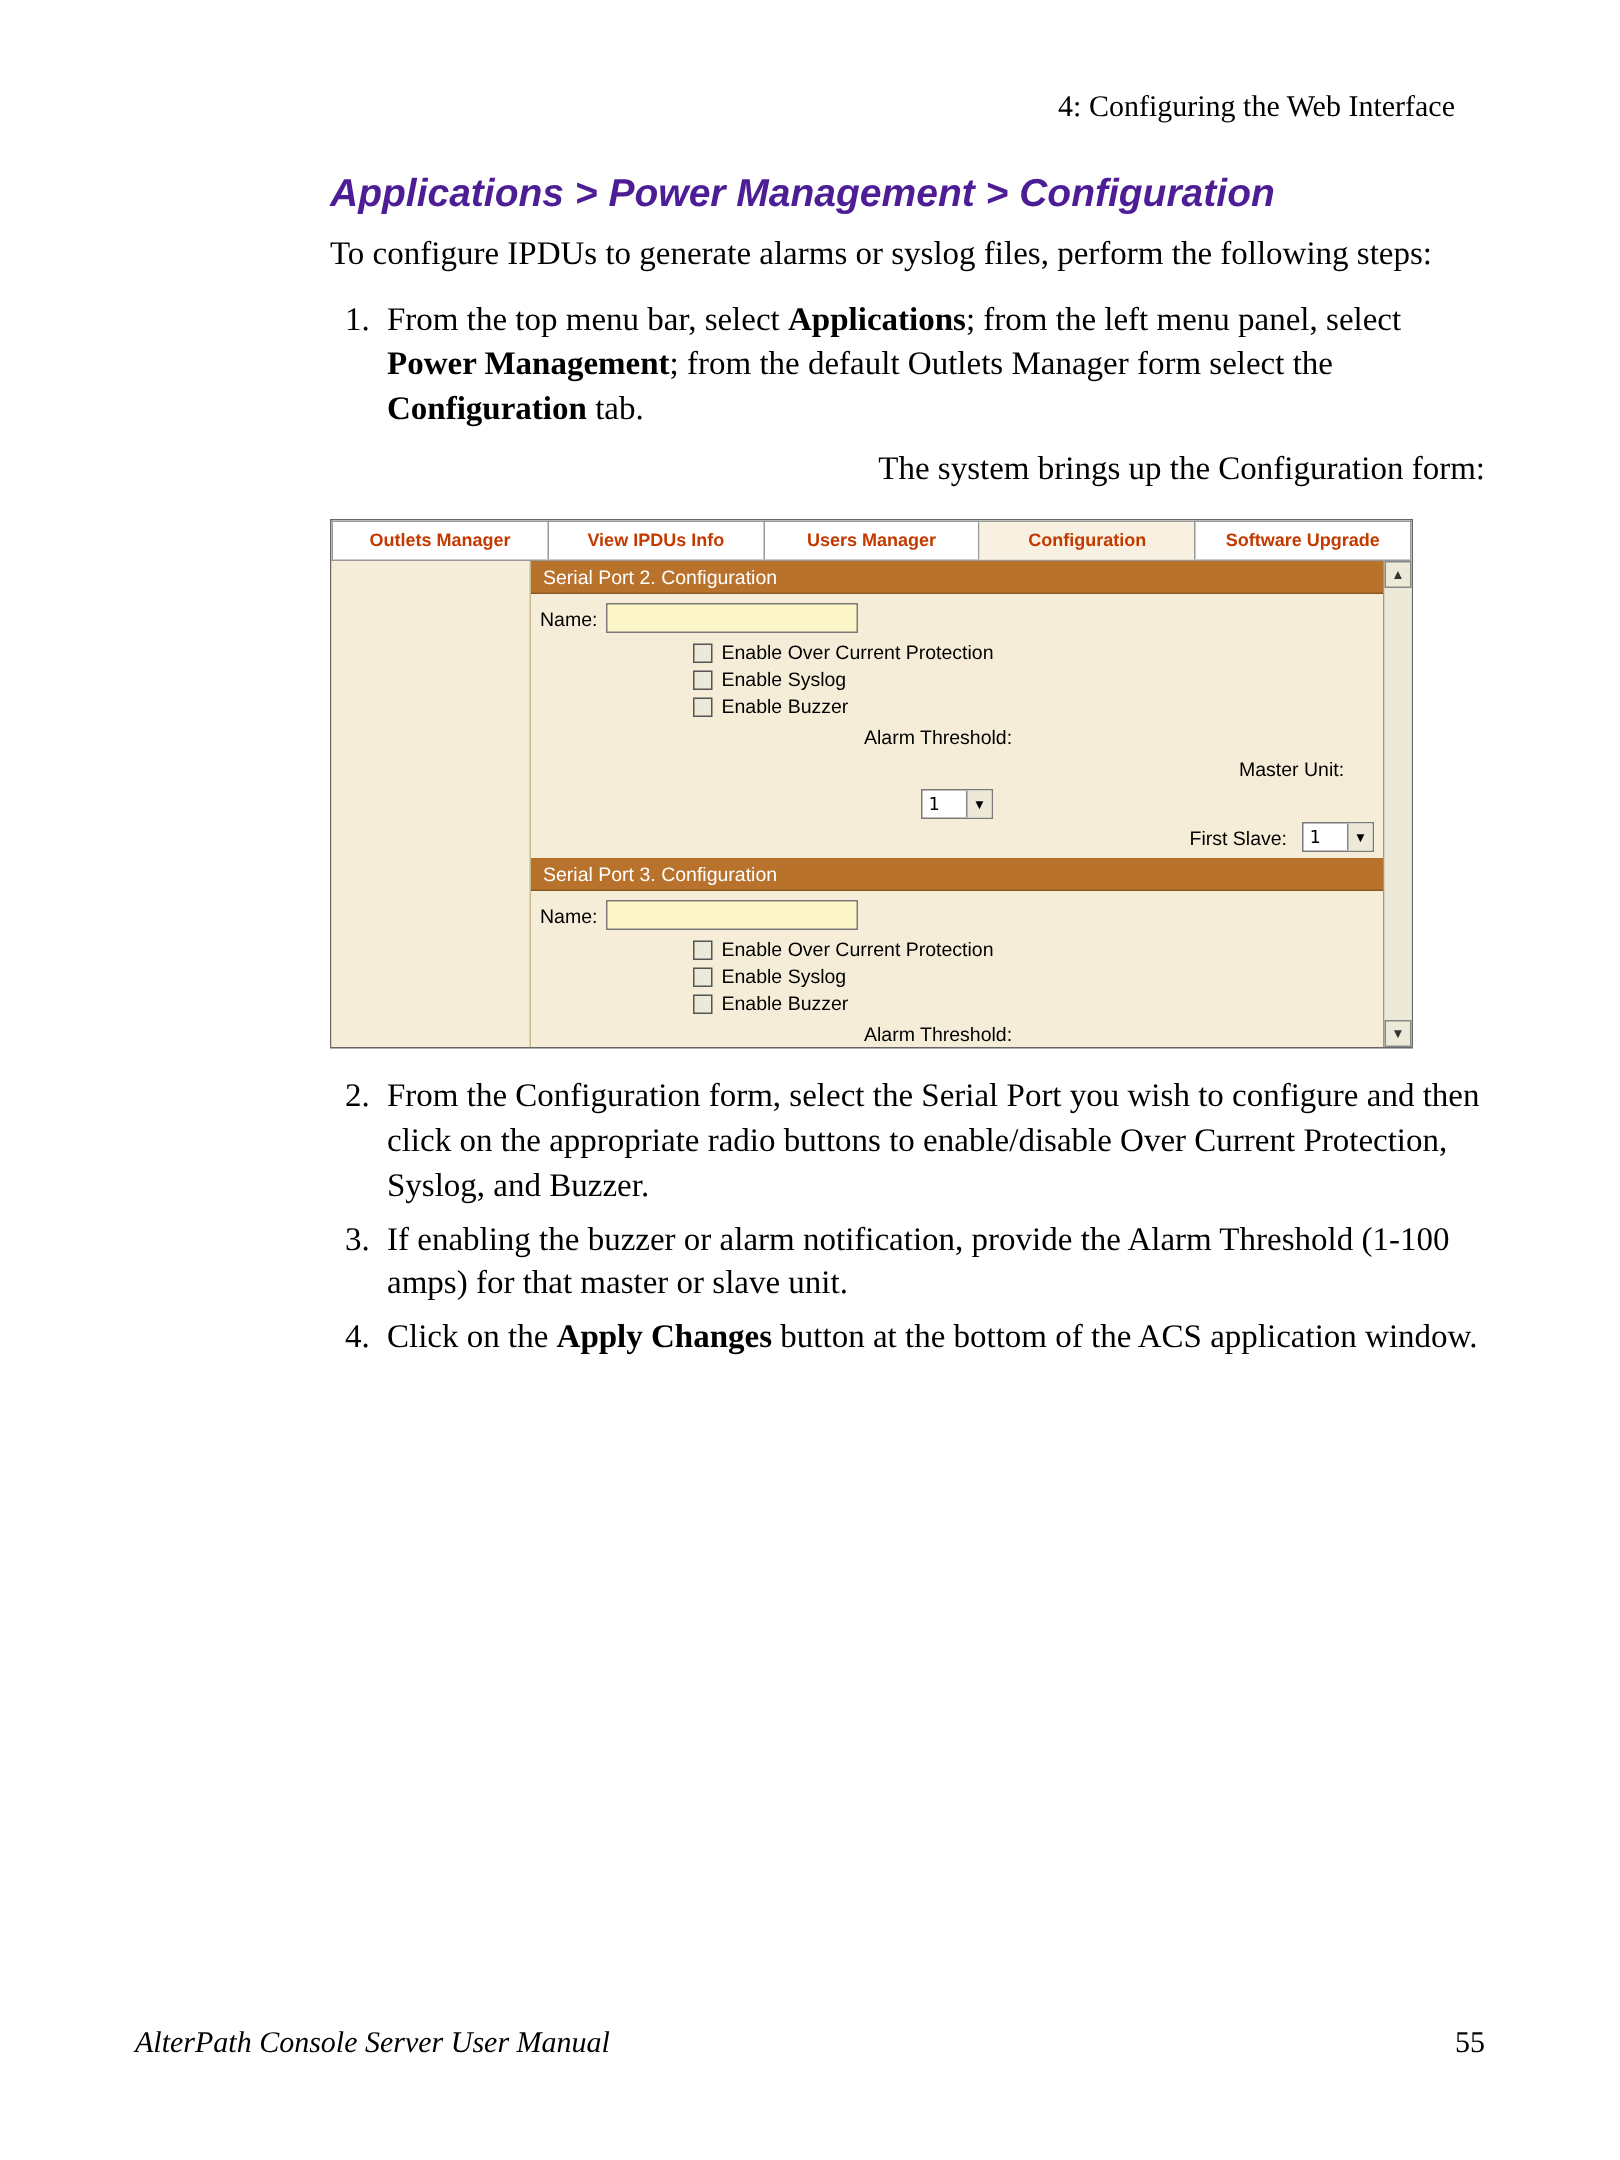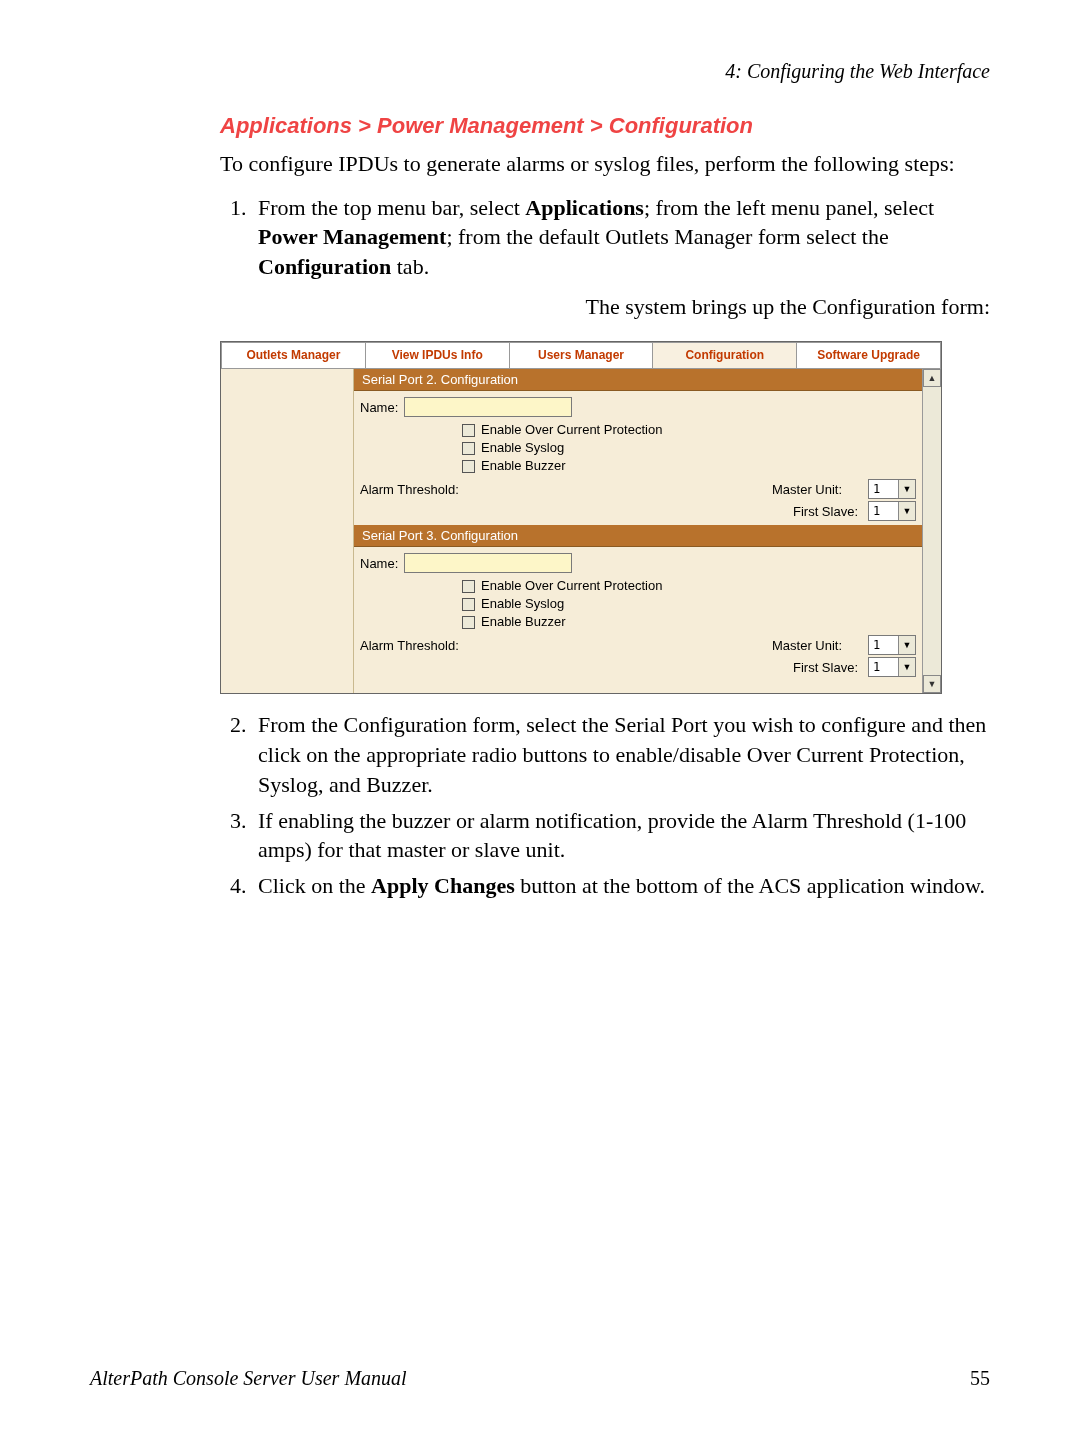--- a/index.html
+++ b/index.html
@@ -13,30 +13,30 @@
     position: relative;
   }
   .page {
     padding: 60px 90px 40px 90px;
     box-sizing: border-box;
     height: 100%;
     position: relative;
   }
   .running-header {
     text-align: right;
-    font-style: italic;
     font-size: 20px;
     margin-bottom: 30px;
+    margin-right: 20px;
   }
   .section-title {
     font-family: Arial, Helvetica, sans-serif;
     font-weight: bold;
     font-style: italic;
-    color: #ef4444;
-    font-size: 22px;
+    color: #4c1d95;
+    font-size: 26px;
     margin: 8px 0 8px 0;
     padding-left: 130px;
   }
   .body-text {
     font-size: 22px;
     line-height: 1.35;
     margin: 10px 0 14px 0;
     padding-left: 130px;
     padding-right: 10px;
   }
@@ -167,20 +167,21 @@
     background: #ece9d8;
     box-sizing: border-box;
     display: inline-block;
   }
   .thresh-row {
     display: flex;
     align-items: center;
     padding: 4px 6px 2px 6px;
     font-size: 13px;
     gap: 6px;
+    flex-direction: column;
   }
   .thresh-label { width: 124px; }
   .unit-label { margin-left: auto; width: 90px; }
   .dd {
     width: 48px;
     height: 20px;
     border: 1px solid #7a7a7a;
     background: #fff;
     display: inline-flex;
     align-items: center;
@@ -201,21 +202,21 @@
     padding: 0 6px 4px 6px;
     font-size: 13px;
     gap: 6px;
   }
   .slave-label { text-align: right; margin-left: auto; width: 214px; padding-right: 4px; }
 
   .footer {
     position: absolute;
     left: 90px;
     right: 90px;
-    bottom: 50px;
+    bottom: 66px;
     display: flex;
     justify-content: space-between;
     font-size: 20px;
   }
   .footer-left { font-style: italic; }
 </style>
 </head>
 <body>
 
 <div class="page">

